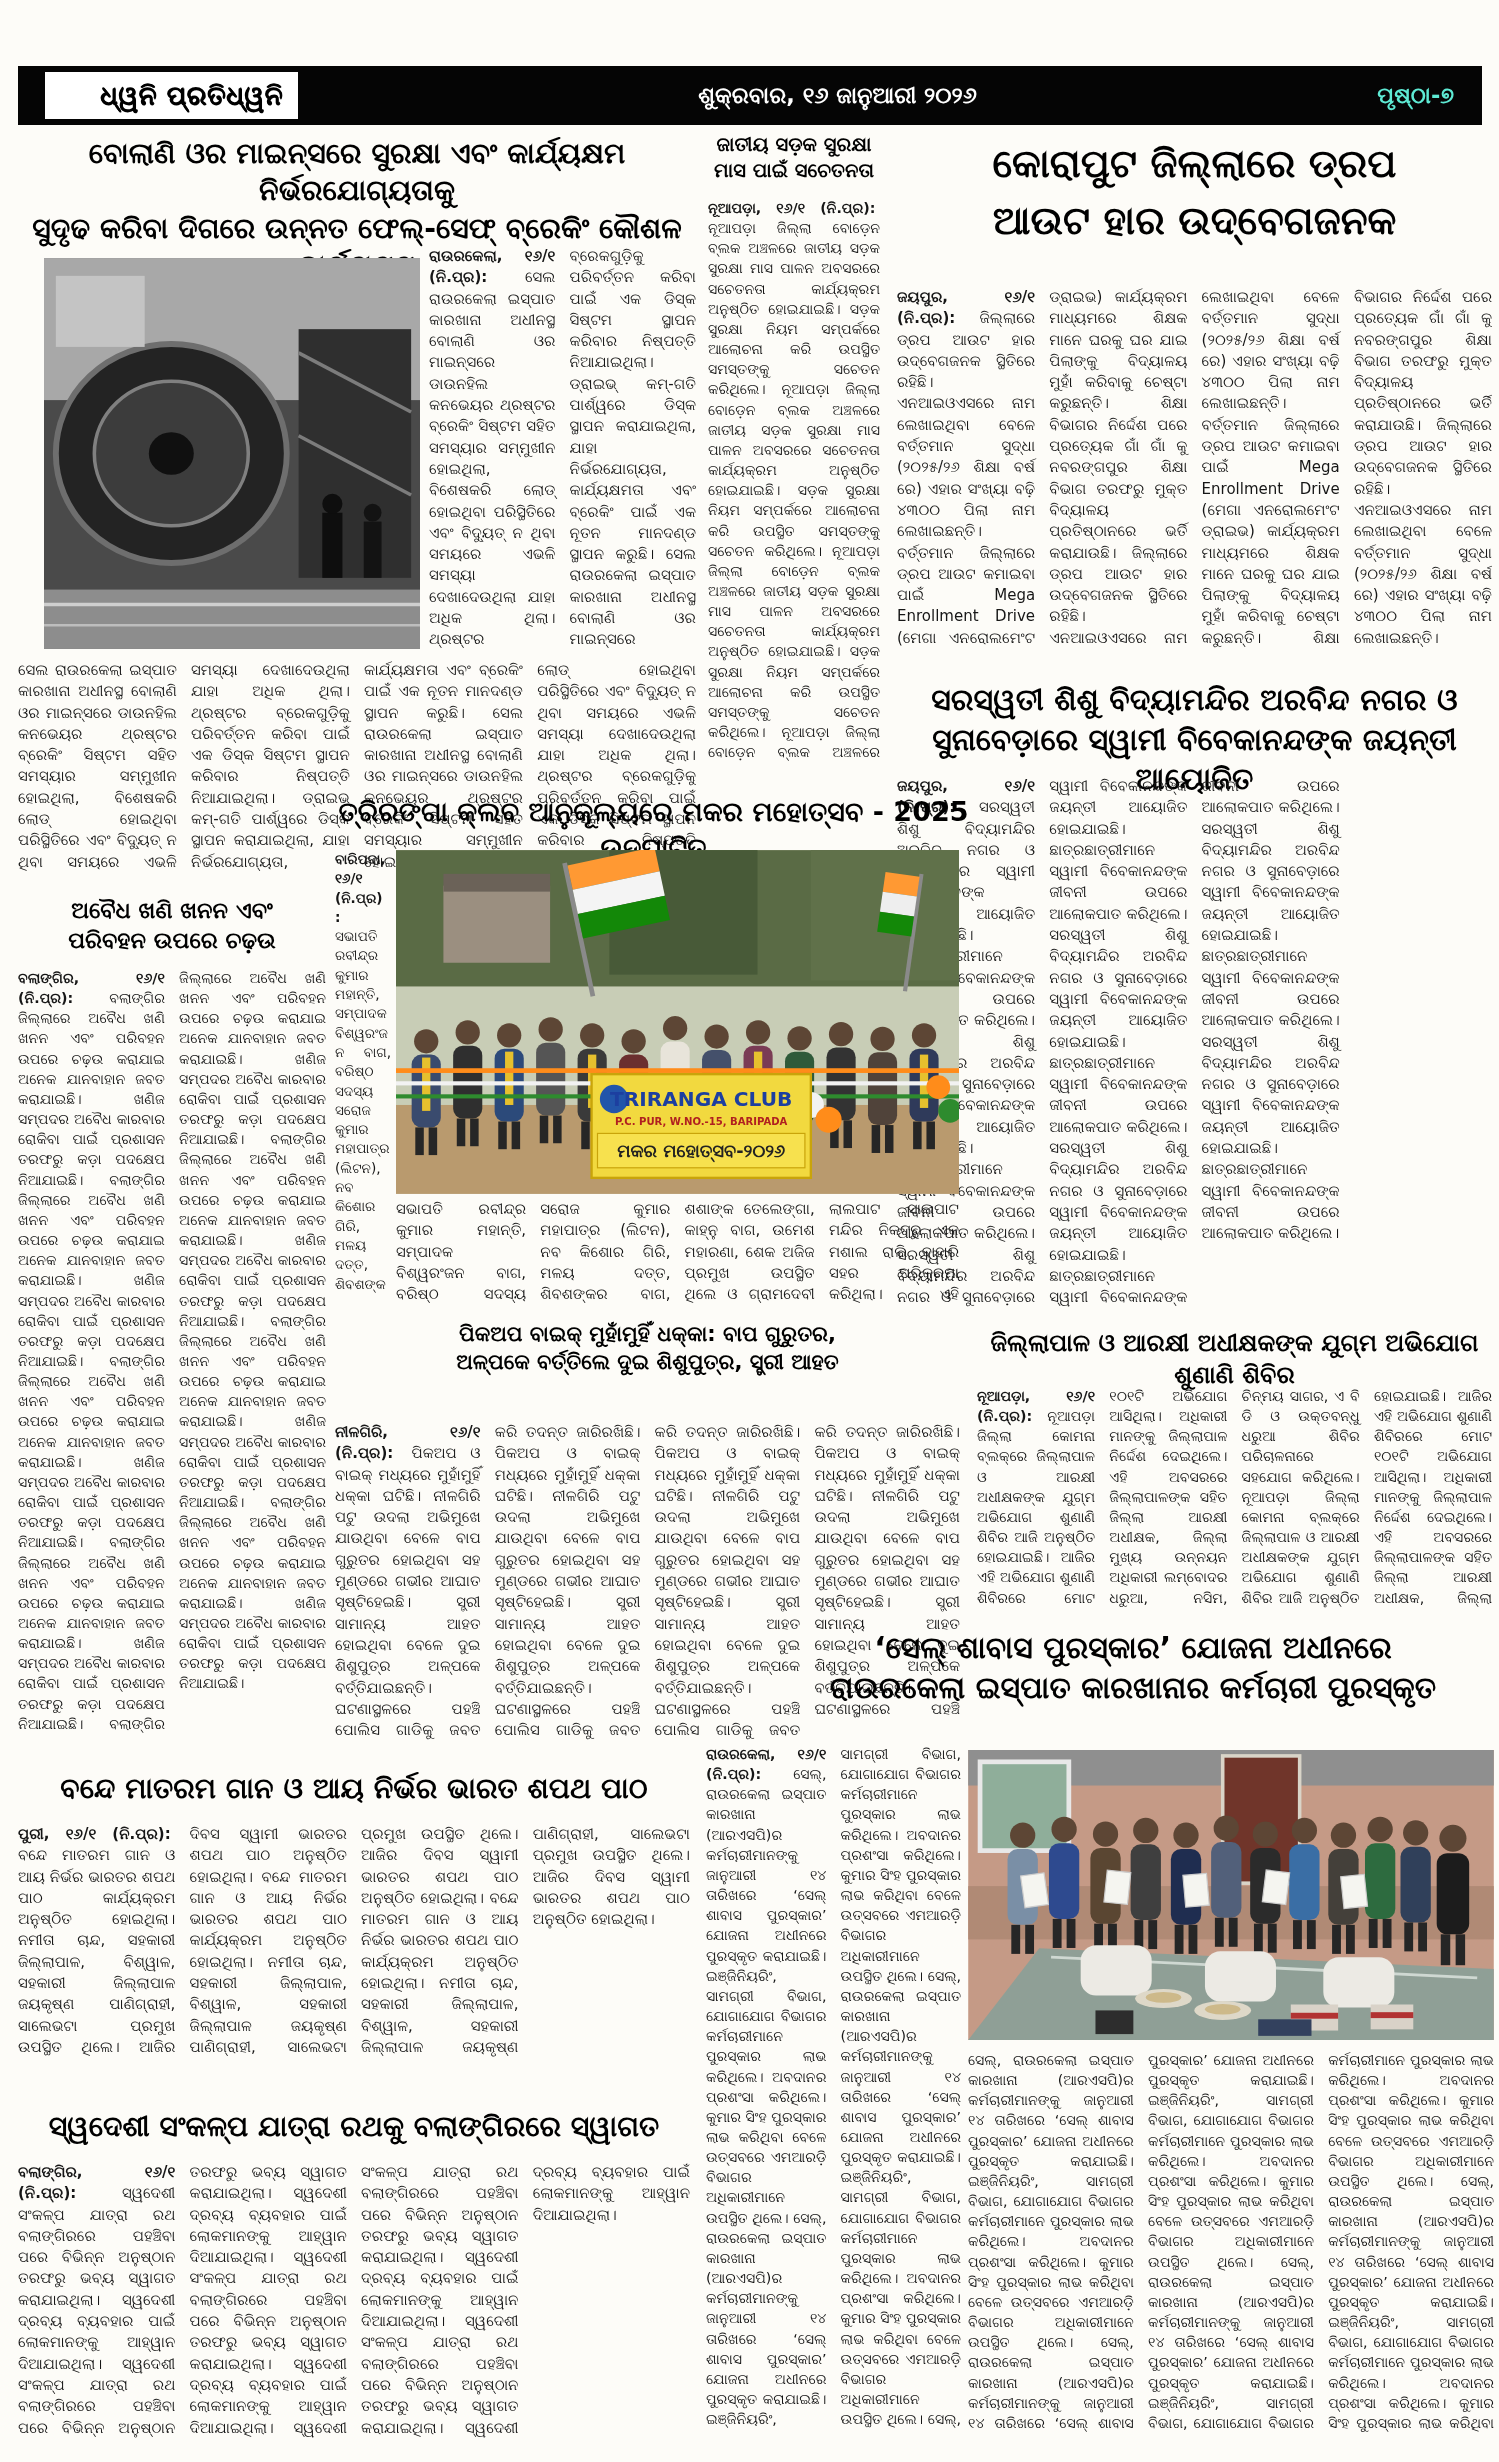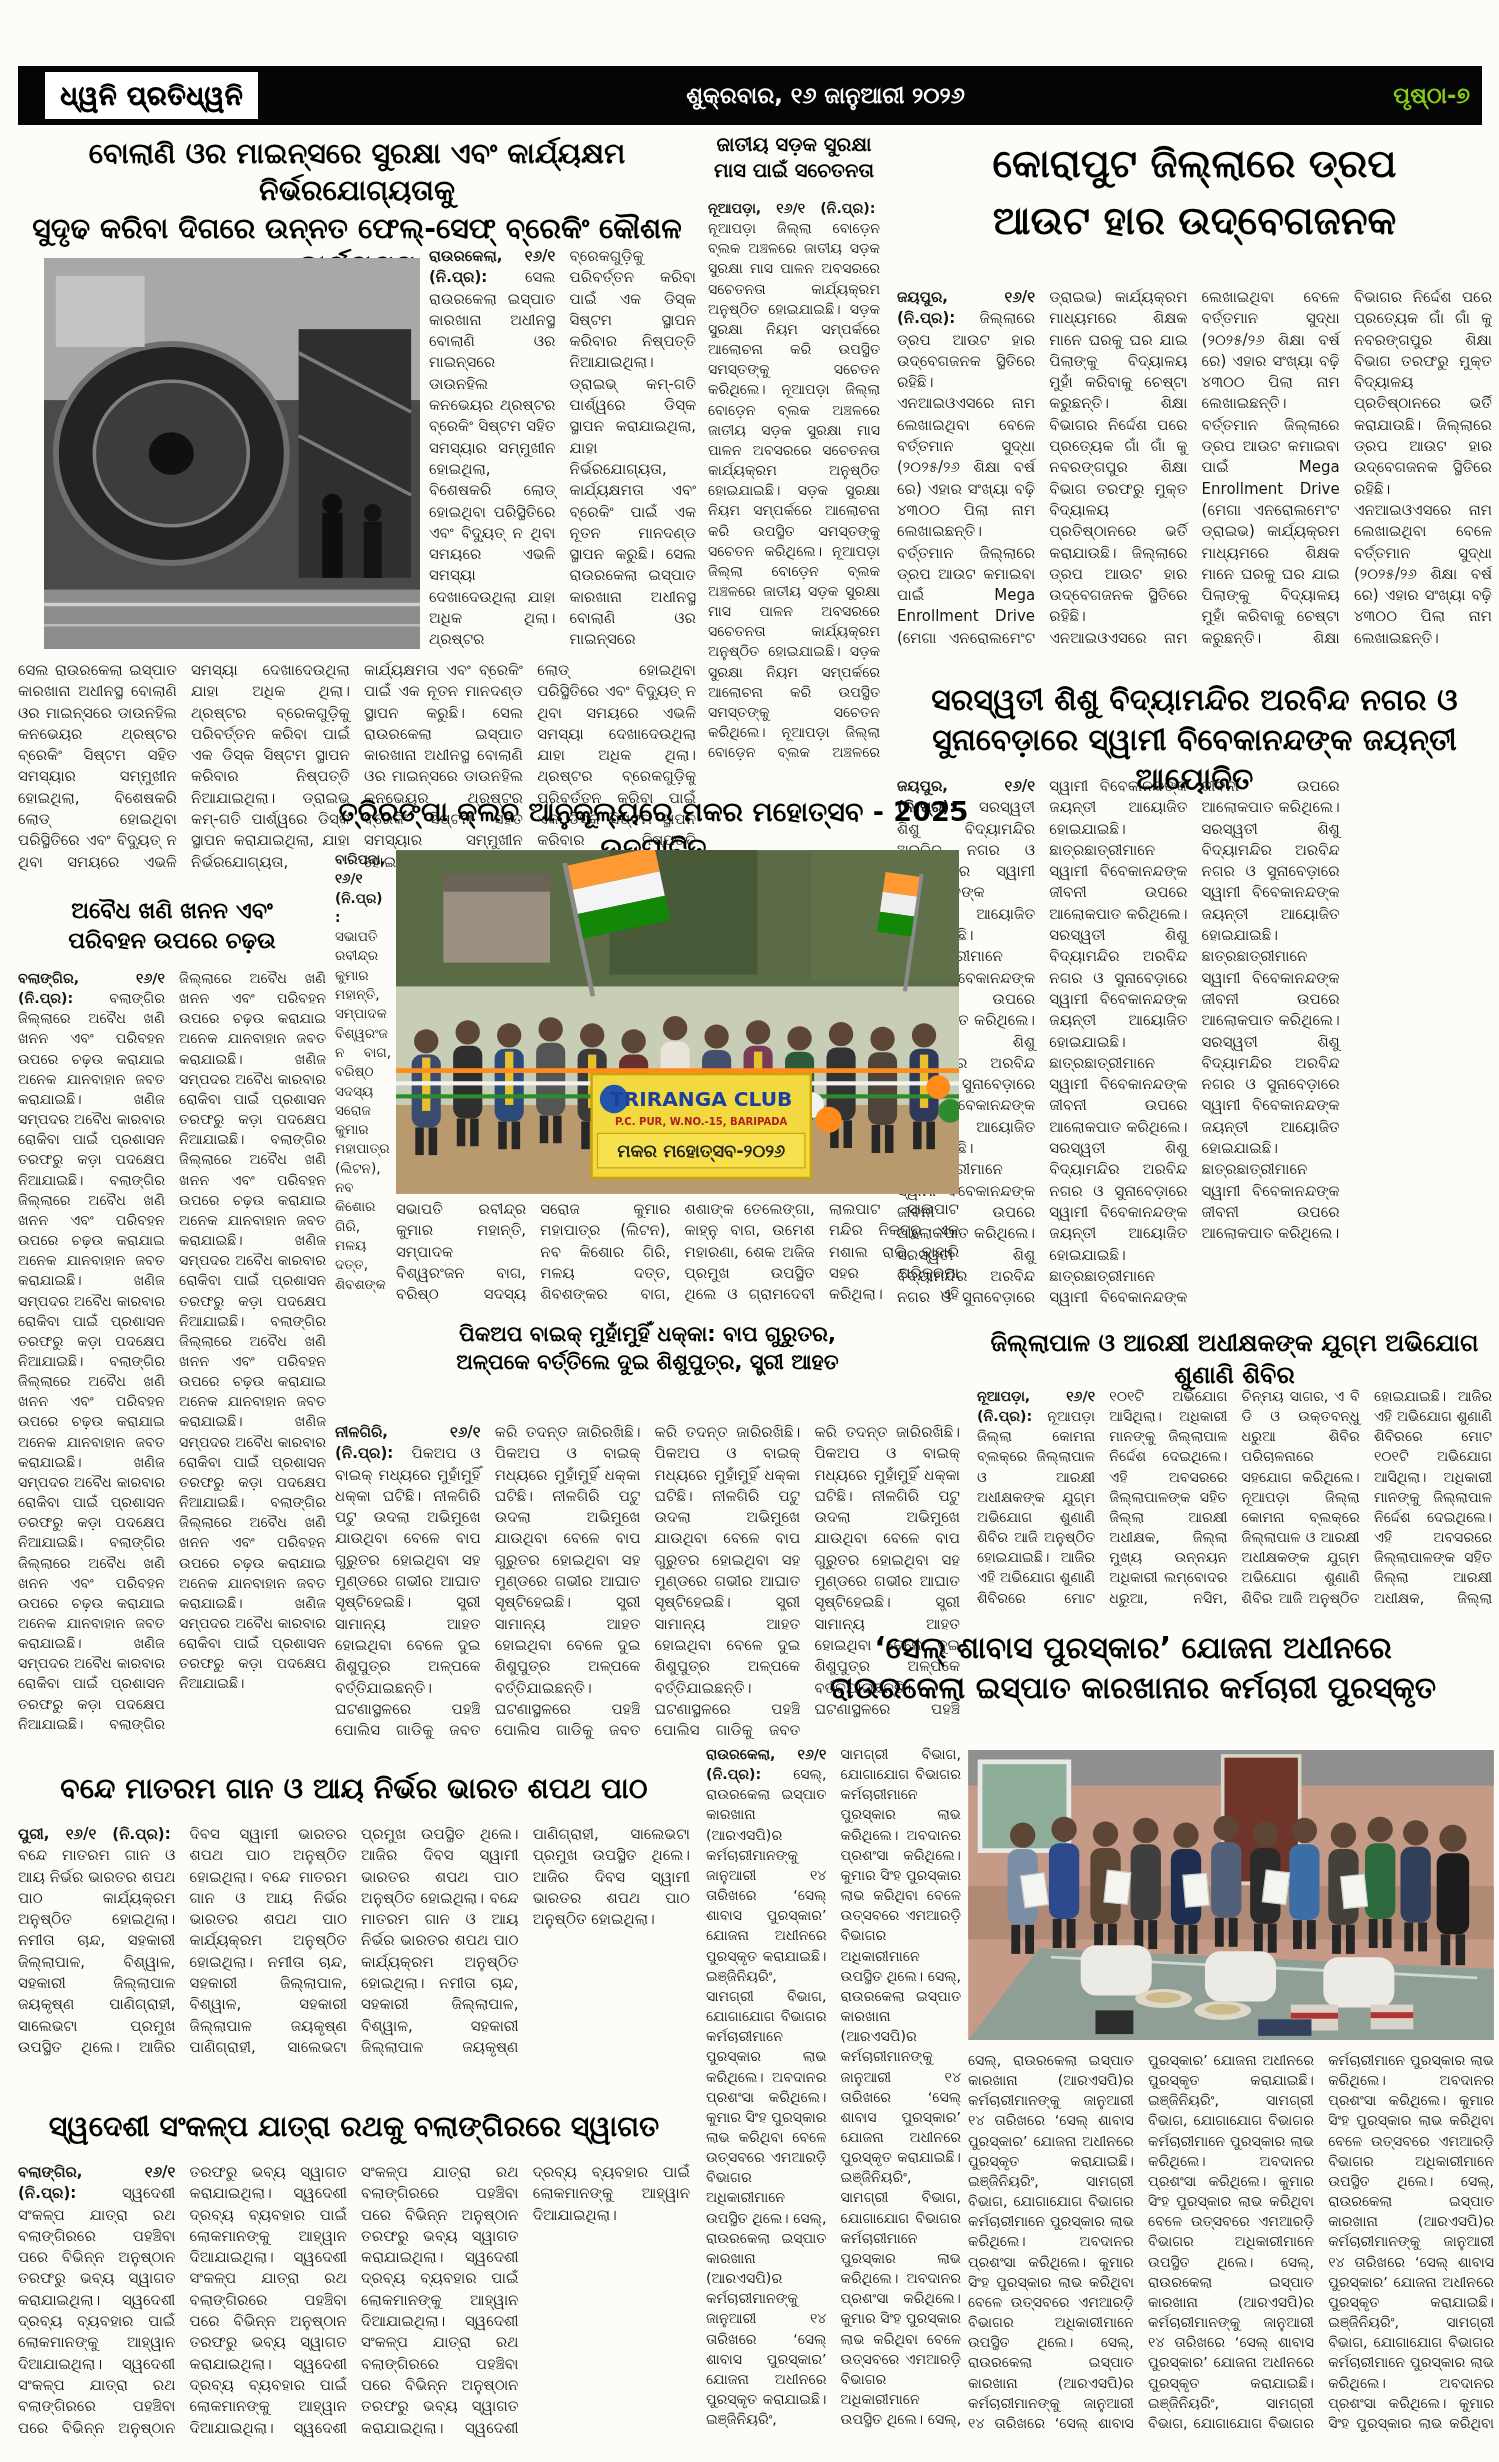--- a/index.html
+++ b/index.html
@@ -5,38 +5,38 @@
   html,body{margin:0;padding:0;background:#d8d8d4;}
   #page{position:relative;width:1500px;height:2462px;background:#fdfcf8;overflow:hidden;
         font-family:"DejaVu Sans","Liberation Sans",sans-serif;color:#121212;}
   .abs{position:absolute;}
   
   .mast{background:#050505;display:flex;align-items:center;}
   .logo-box{background:#ffffff;color:#000;font-weight:bold;font-size:26px;
             display:flex;align-items:center;justify-content:center;
             text-shadow:0.6px 0.6px 0 #000;letter-spacing:0.6px;}
   .mast-date{color:#fff;font-size:22.5px;font-weight:bold;text-align:center;flex:1;}
-  .mast-page{color:#84cc16;font-size:22.5px;font-weight:bold;padding-right:12px;}
+  .mast-page{color:#5eead4;font-size:22.5px;font-weight:bold;padding-right:28px;}
   
   .hl{font-weight:bold;text-align:center;color:#000;line-height:1.32;}
   
   .body-col{text-align:justify;font-size:15px;line-height:1.42;color:#161616;
             column-gap:14.2px;column-fill:auto;overflow:hidden;word-break:break-word;}
   .dateline{font-weight:bold;margin-right:4.7px;}
   .c1{column-count:1}.c2{column-count:2}.c3{column-count:3}.c4{column-count:4}
   .photo{display:block;}
   svg text{font-family:"DejaVu Sans","Liberation Sans",sans-serif;}
 </style>
 </head>
 <body>
 
 <div id="page">
 
   <div class="abs mast" style="left:18px;top:66px;width:1464px;height:59px;">
-    <div class="logo-box" style="width:213px;height:47px;margin-left:27px;">ଧ୍ୱନି ପ୍ରତିଧ୍ୱନି</div>
+    <div class="logo-box" style="width:213px;height:47px;margin-left:27px;padding-left:40px;">ଧ୍ୱନି ପ୍ରତିଧ୍ୱନି</div>
     <div class="mast-date">ଶୁକ୍ରବାର, ୧୬ ଜାନୁଆରୀ ୨୦୨୬</div>
     <div class="mast-page">ପୃଷ୍ଠା-୭</div>
   </div>
 
   <div class="abs hl" style="left:18px;top:135px;width:678px;font-size:28.4px;">
     <div>ବୋଲାଣି ଓର ମାଇନ୍ସରେ ସୁରକ୍ଷା ଏବଂ କାର୍ଯ୍ୟକ୍ଷମ ନିର୍ଭରଯୋଗ୍ୟତାକୁ</div>
     <div>ସୁଦୃଢ କରିବା ଦିଗରେ ଉନ୍ନତ ଫେଲ୍-ସେଫ୍ ବ୍ରେକିଂ କୌଶଳ କାର୍ଯ୍ୟକ୍ଷମ</div>
   </div>
 
   <svg class="abs photo" style="left:44px;top:258px;" width="376" height="391" viewBox="0 0 635 660">

